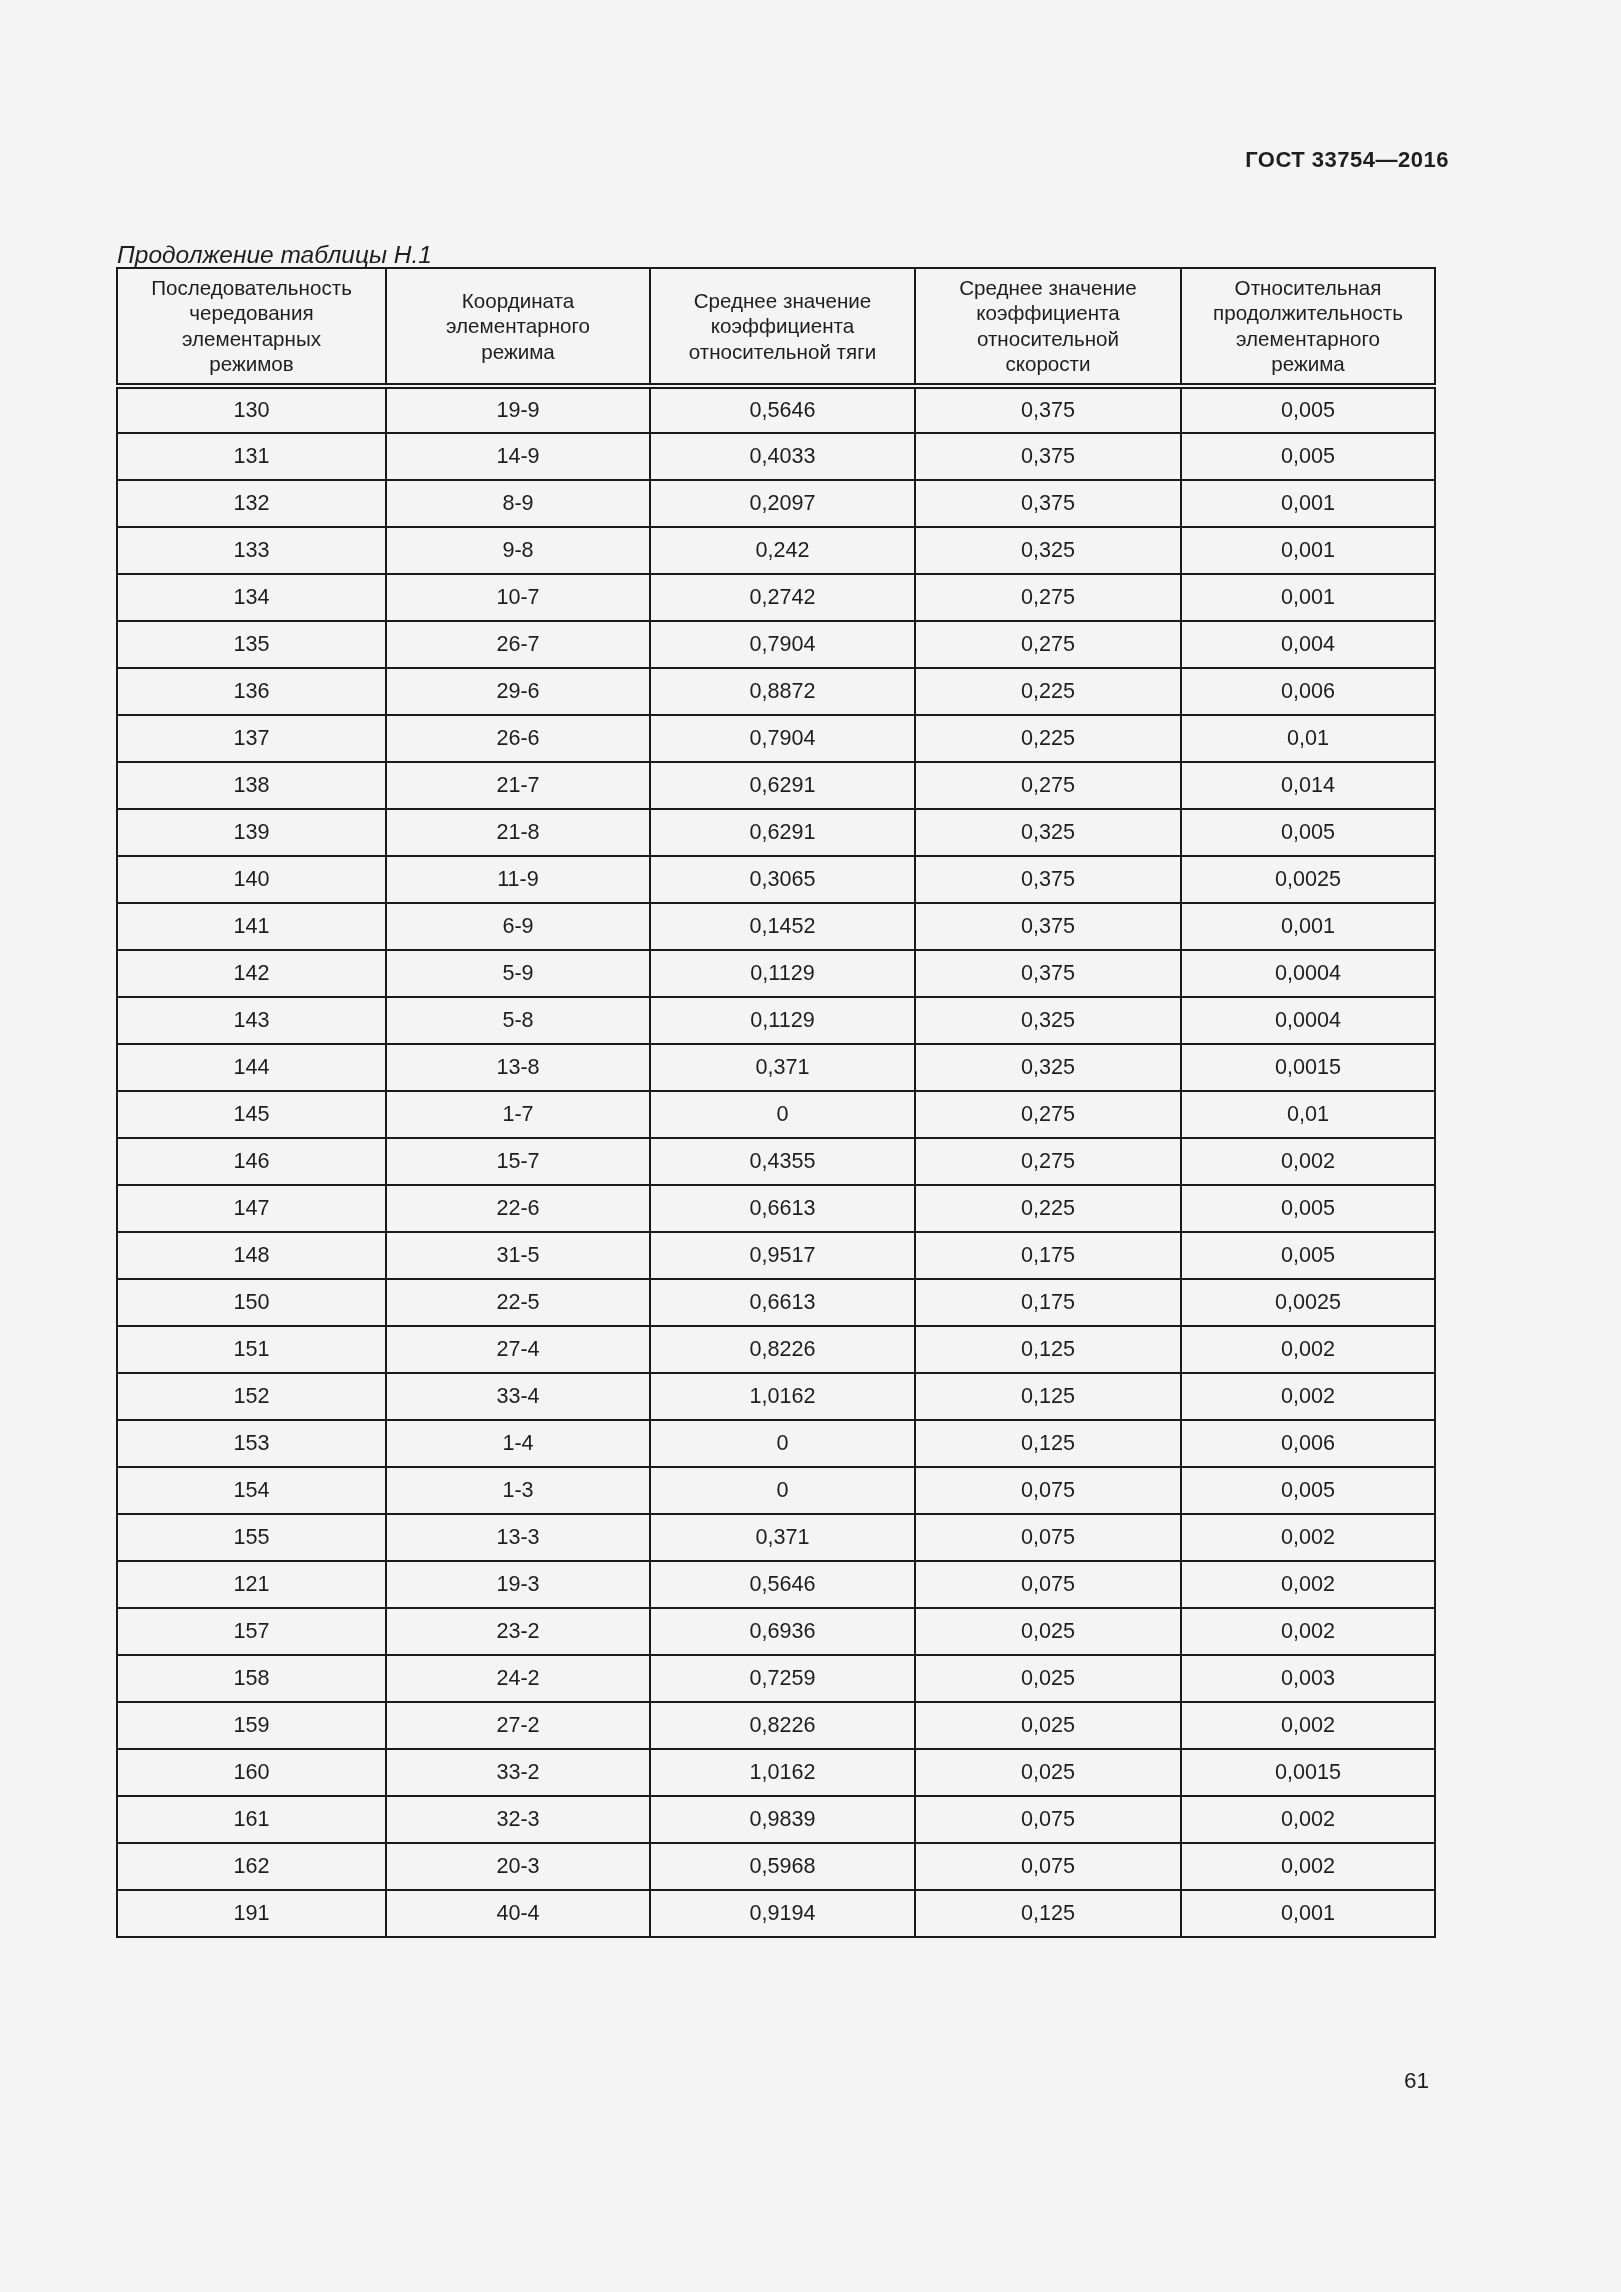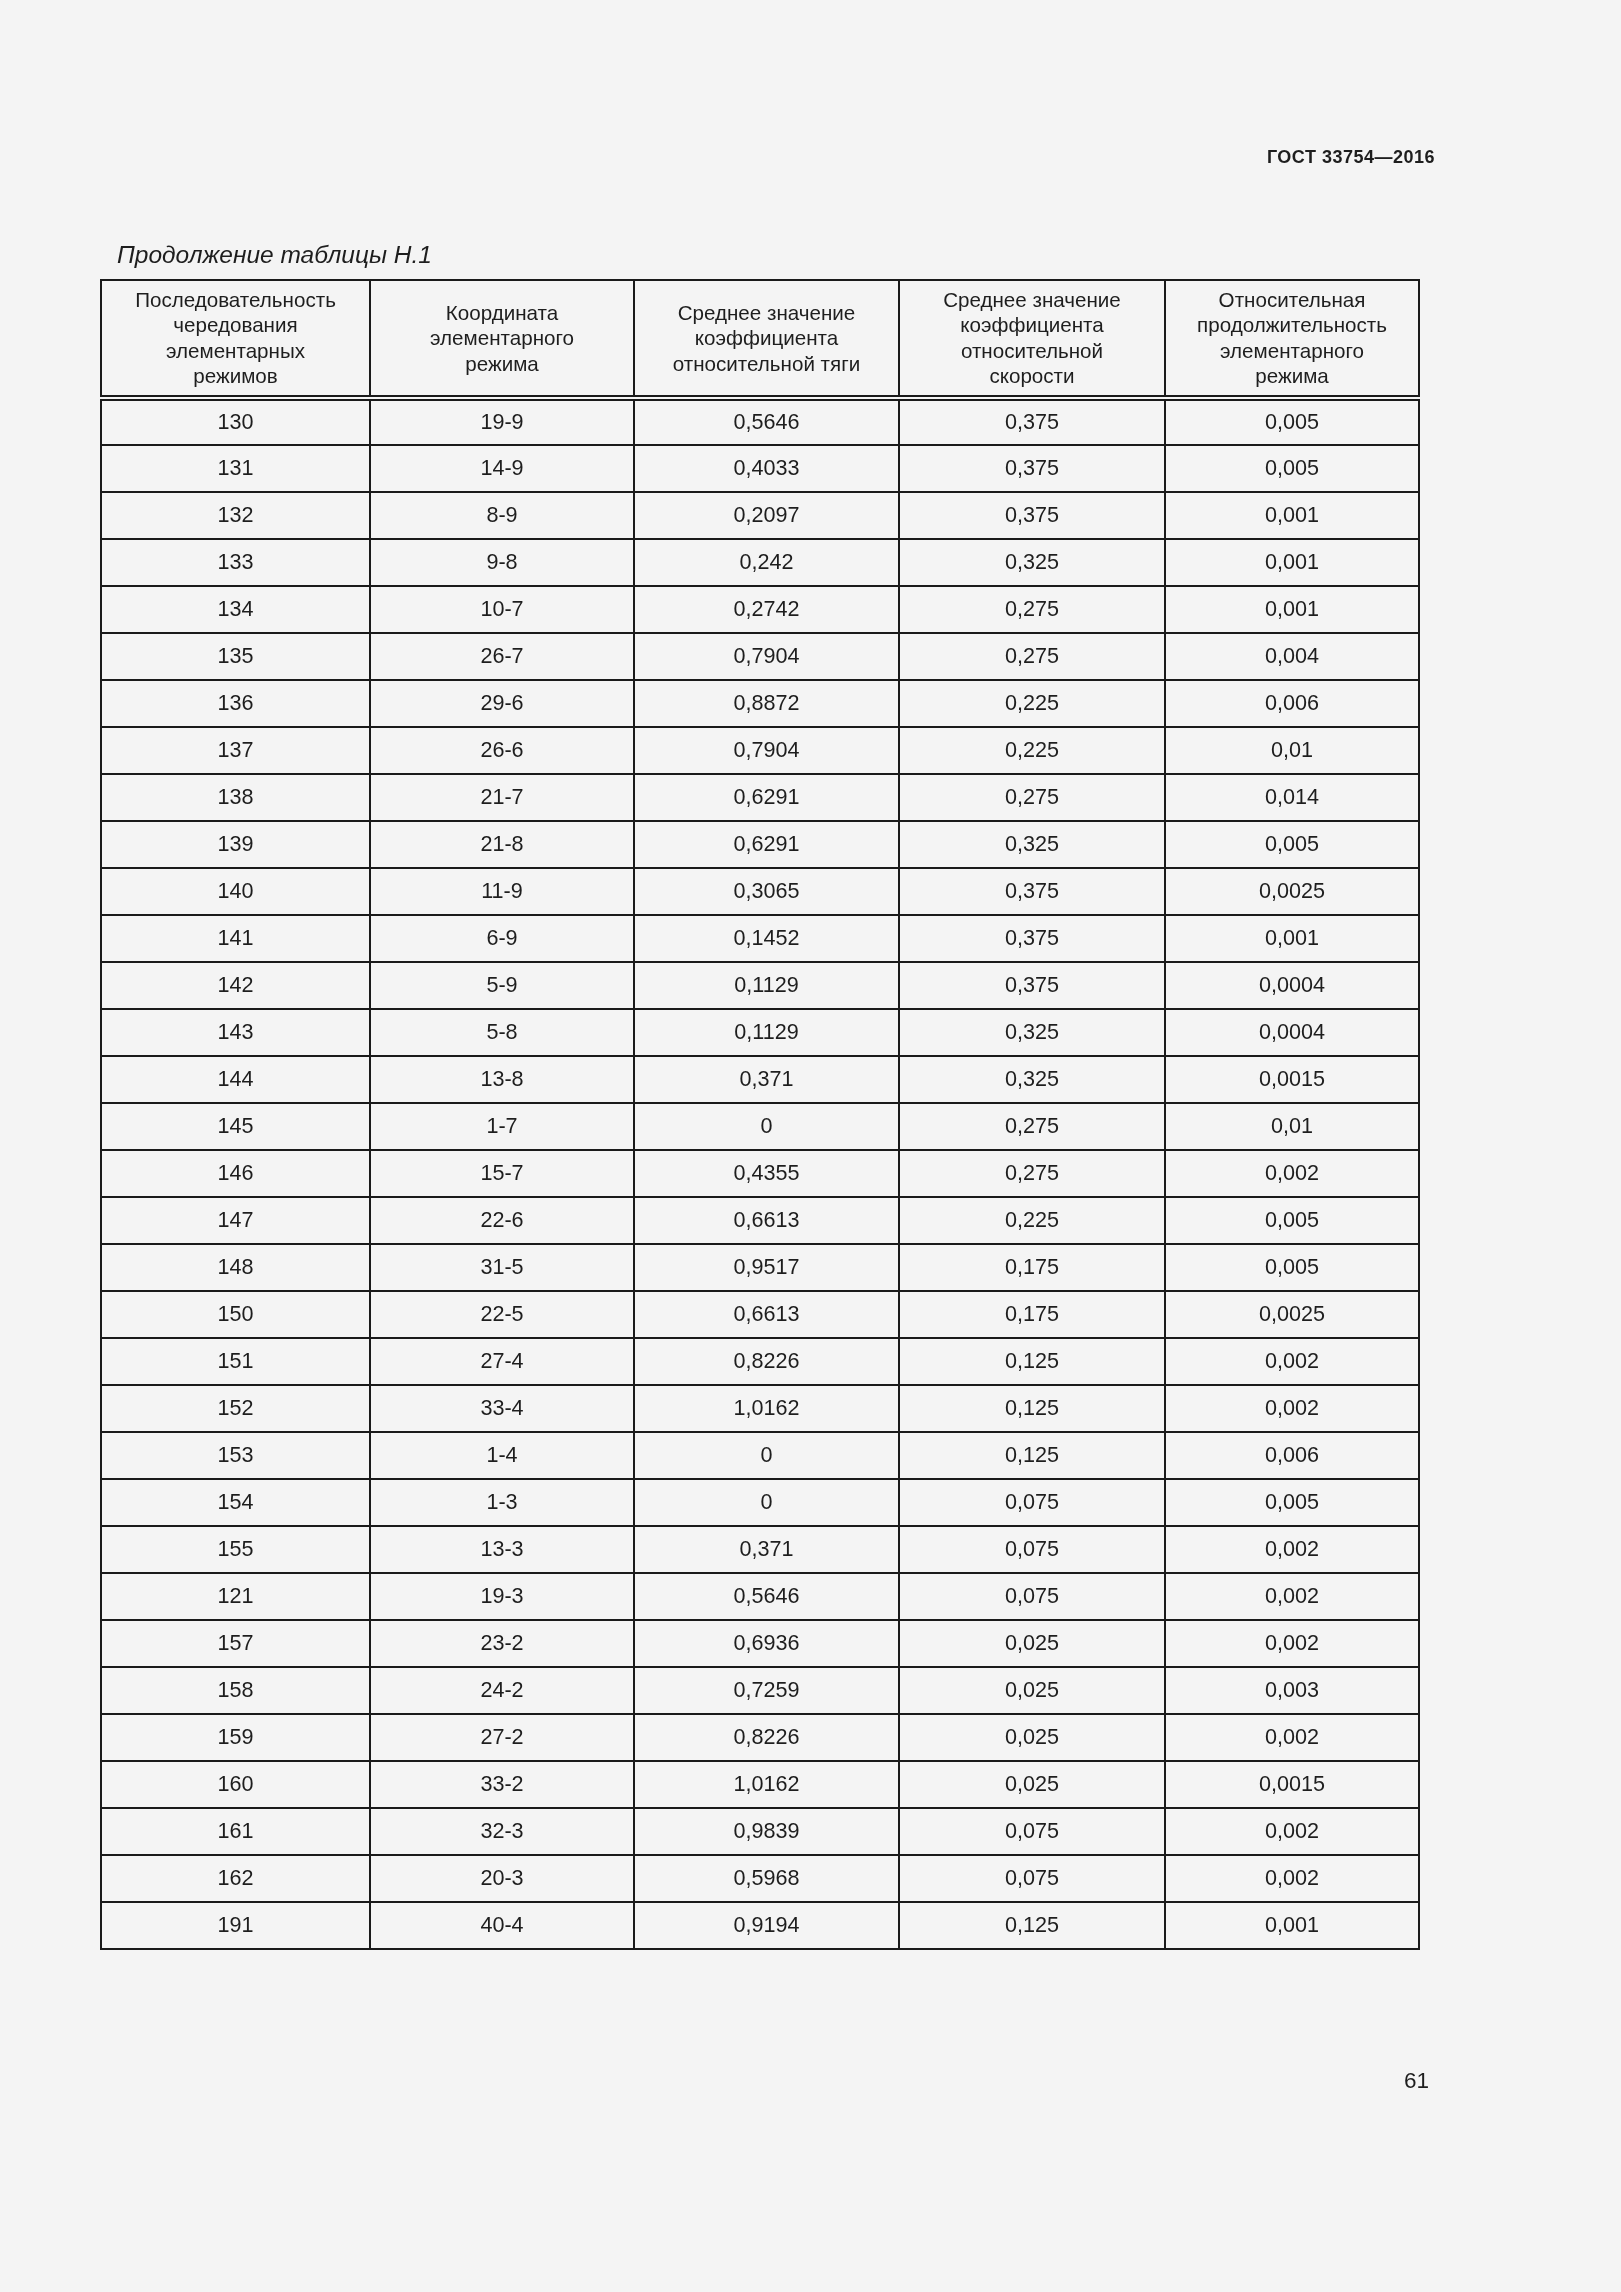--- a/index.html
+++ b/index.html
@@ -8,43 +8,42 @@
     height: 2293px;
     background: #f4f4f4;
     font-family: "Liberation Sans", "DejaVu Sans", sans-serif;
     color: #1e1e1e;
     position: relative;
     overflow: hidden;
   }
   .doc-header {
     position: absolute;
     top: 147px;
-    right: 186px;
-    font-size: 18px;
+    right: 172px;
+    font-size: 22px;
     font-weight: bold;
     letter-spacing: 0.5px;
     white-space: nowrap;
   }
   .table-caption {
     position: absolute;
     top: 241px;
     left: 117px;
     font-size: 24.5px;
     font-style: italic;
     white-space: nowrap;
   }
   table.data-table {
     position: absolute;
     top: 267px;
-    left: 100px;
+    left: 116px;
     width: 1316px;
     border-collapse: collapse;
     table-layout: fixed;
     border: 2.9px solid #1a1a1a;
-    margin-top: 12px;
   }
   .data-table th, .data-table td {
     border: 2px solid #1a1a1a;
     text-align: center;
     vertical-align: middle;
     background: #f4f4f4;
   }
   .data-table thead th {
     height: 110px;
     font-weight: normal;

